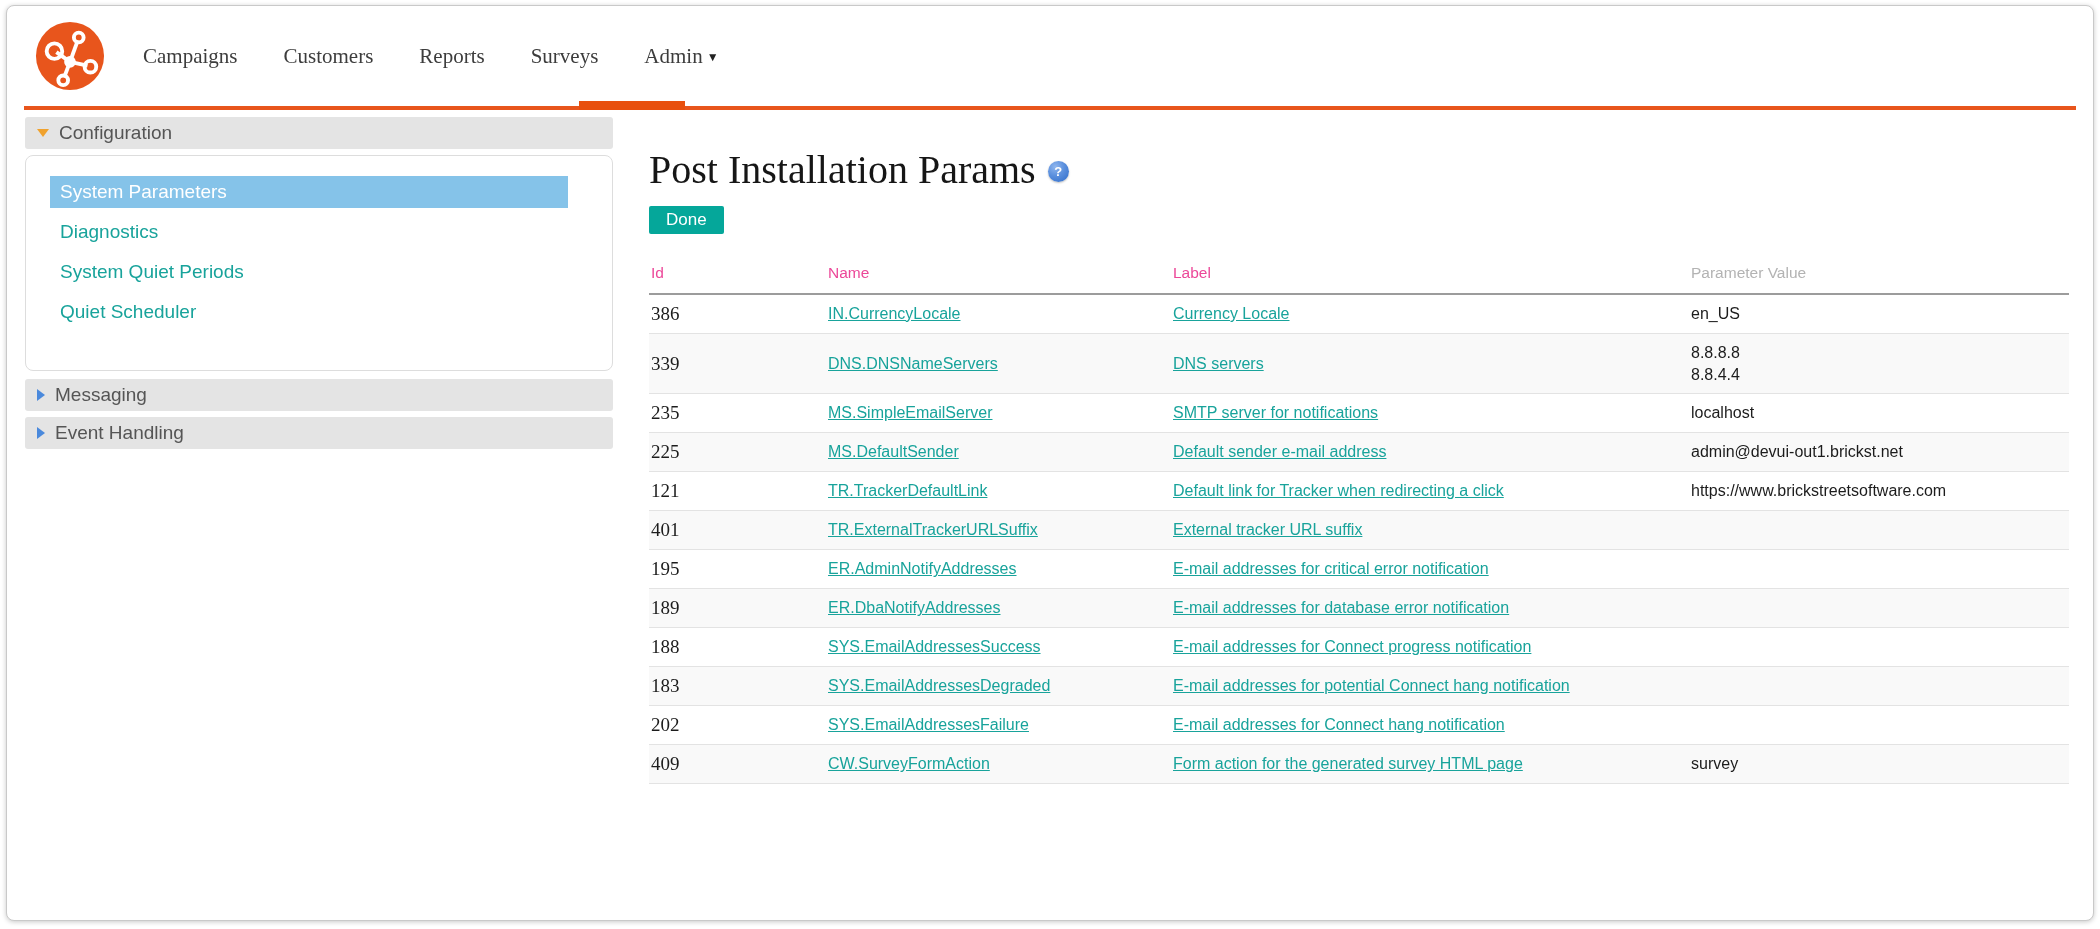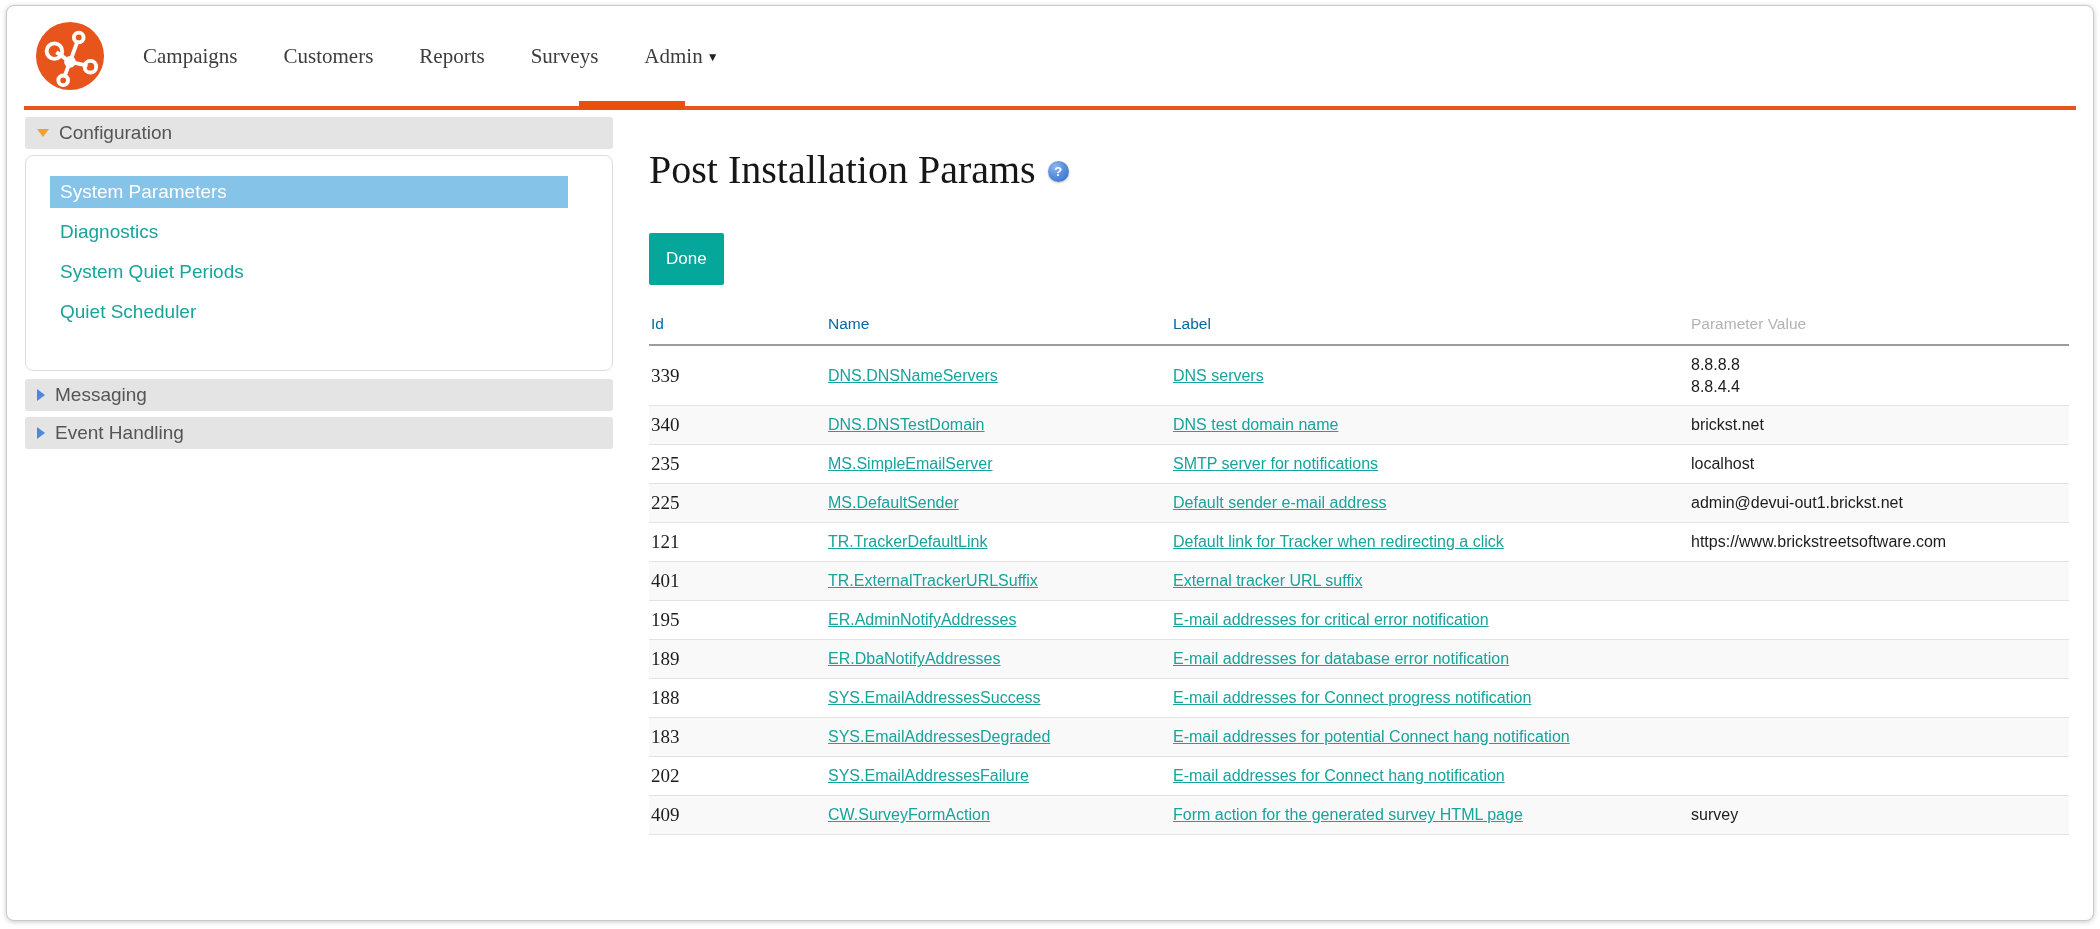--- a/index.html
+++ b/index.html
@@ -48,29 +48,29 @@
   .main { flex:1 1 auto; margin:36px 24px 0 36px; }
   .page-title-row { display:flex; align-items:center; gap:12px; }
   .page-title { font-family:"Liberation Serif",serif; font-size:40px; font-weight:normal; color:#161616; }
   .help-icon {
     width:21px; height:21px; border-radius:50%; margin-top:4px;
     background:radial-gradient(circle at 35% 28%, #8fb6ee 0%, #5a8fdd 45%, #2e6bc8 100%);
     color:#fff; font-size:13px; font-weight:bold; text-align:center; line-height:21px; cursor:pointer;
     box-shadow:0 1px 2px rgba(0,0,0,.25);
   }
   .done-btn {
-    margin-top:40px; display:inline-block; background:#05a79a; color:#fff; border:none;
-    font-size:17px; padding:16px 17px; border-radius:2px; cursor:pointer;
+    margin-top:13px; display:inline-block; background:#05a79a; color:#fff; border:none;
+    font-size:17px; padding:4px 17px; border-radius:2px; cursor:pointer;
     font-family:"Liberation Sans",sans-serif;
   }
 
   
   table.params { width:100%; border-collapse:collapse; margin-top:30px; }
   table.params th {
-    text-align:left; font-size:15.5px; font-weight:normal; color:#0369a1;
+    text-align:left; font-size:15.5px; font-weight:normal; color:#ec4899;
     padding:0 0 11px 2px; border-bottom:2px solid #9c9c9c;
   }
   table.params th.value-col { color:#b3b3b3; }
   table.params td { padding:8px 2px; border-bottom:1px solid #e3e3e3; vertical-align:middle; }
   table.params tr:nth-child(even) td { background:#f9f9f9; }
   td.cell-id { font-family:"Liberation Serif",serif; font-size:19px; color:#1c1c1c; width:177px; }
   td.cell-name { width:345px; }
   td.cell-label { width:518px; }
   td.cell-value { font-size:16px; color:#1c1c1c; white-space:pre-line; line-height:1.35; }
   a.param-link { color:#18a39b; font-size:16px; text-decoration:underline; cursor:pointer; }
@@ -146,33 +146,33 @@
         <thead>
           <tr>
             <th>Id</th>
             <th>Name</th>
             <th>Label</th>
             <th class="value-col">Parameter Value</th>
           </tr>
         </thead>
         <tbody id="params-body">
             <tr>
+              <td class="cell-id">386</td>
+              <td class="cell-name"><a class="param-link">IN.CurrencyLocale</a></td>
+              <td class="cell-label"><a class="param-link">Currency Locale</a></td>
+              <td class="cell-value">en_US</td>
+            </tr>
+            <tr>
               <td class="cell-id">339</td>
               <td class="cell-name"><a class="param-link">DNS.DNSNameServers</a></td>
               <td class="cell-label"><a class="param-link">DNS servers</a></td>
               <td class="cell-value">8.8.8.8
 8.8.4.4</td>
             </tr>
             <tr>
-              <td class="cell-id">340</td>
-              <td class="cell-name"><a class="param-link">DNS.DNSTestDomain</a></td>
-              <td class="cell-label"><a class="param-link">DNS test domain name</a></td>
-              <td class="cell-value">brickst.net</td>
-            </tr>
-            <tr>
               <td class="cell-id">235</td>
               <td class="cell-name"><a class="param-link">MS.SimpleEmailServer</a></td>
               <td class="cell-label"><a class="param-link">SMTP server for notifications</a></td>
               <td class="cell-value">localhost</td>
             </tr>
             <tr>
               <td class="cell-id">225</td>
               <td class="cell-name"><a class="param-link">MS.DefaultSender</a></td>
               <td class="cell-label"><a class="param-link">Default sender e-mail address</a></td>
               <td class="cell-value">admin@devui-out1.brickst.net</td>

